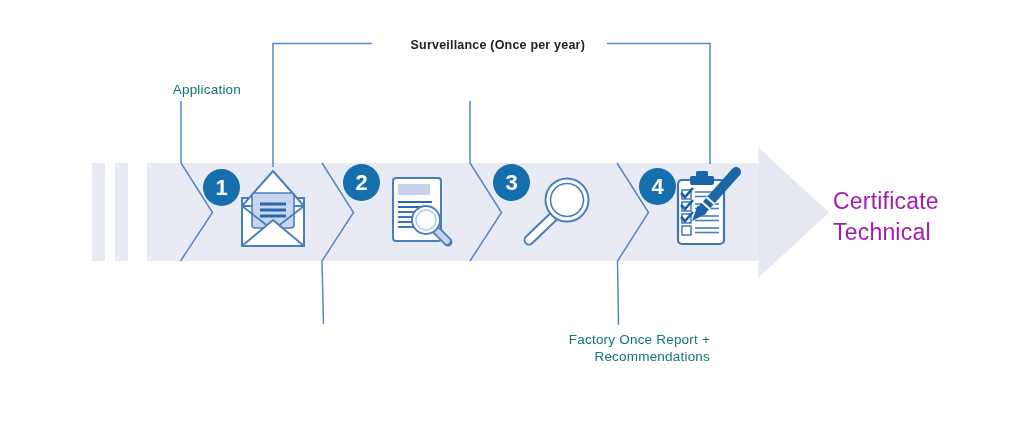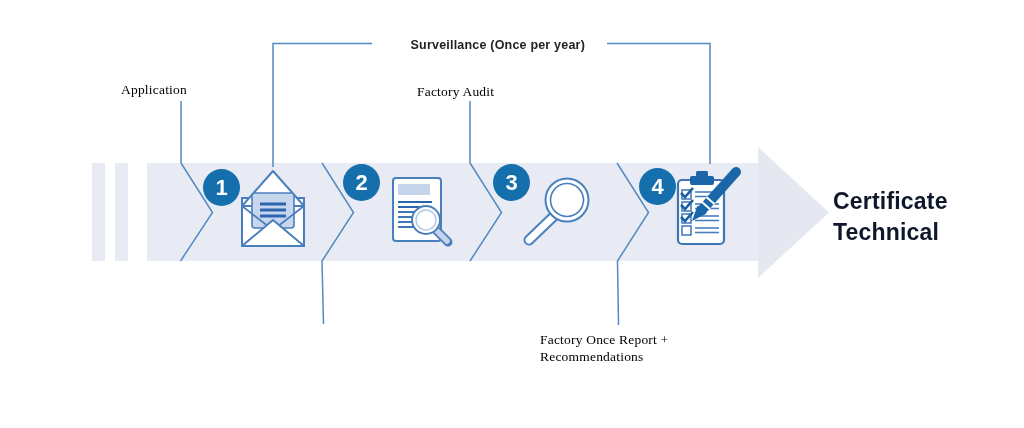--- a/index.html
+++ b/index.html
@@ -1,24 +1,24 @@
 <!DOCTYPE html>
 <html><head>
 <meta charset="utf-8">
 <style>
   html,body{margin:0;padding:0;background:#ffffff;}
   #canvas{position:relative;width:1024px;height:428px;background:#ffffff;overflow:hidden;
           font-family:"Liberation Sans", sans-serif;}
   .abs{position:absolute;}
   .band{background:#e8ebf3;}
-  .label{color:#000000;font-size:13.5px;letter-spacing:.2px;text-align:left;line-height:16.5px;font-family:Liberation Serif, serif;}
+  .label{color:#0f766e;font-size:13.5px;letter-spacing:.2px;text-align:right;line-height:16.5px;}
   .label-bold{color:#222222;font-size:12.5px;font-weight:bold;text-align:right;letter-spacing:.2px;}
   .step-circle{width:37px;height:37px;border-radius:50%;background:#166fad;color:#ffffff;
                font-size:22px;font-weight:bold;display:flex;align-items:center;justify-content:center;}
-  .result-title{color:#0f172a;font-size:23px;font-weight:bold;line-height:31px;letter-spacing:.2px;}
+  .result-title{color:#a21caf;font-size:23px;font-weight:normal;line-height:31px;letter-spacing:.2px;}
   svg{display:block;}
 </style>
 </head>
 <body>
 
 <div id="canvas">
 
   <div class="abs band" style="left:92px;top:163px;width:13px;height:98px;"></div>
   <div class="abs band" style="left:115px;top:163px;width:13px;height:98px;"></div>
   <div class="abs band" style="left:147px;top:163px;width:611px;height:98px;"></div>
@@ -110,21 +110,20 @@
       <path d="M 15,39 l 4,4 l 8,-9"></path>
       <path d="M 15,51 l 4,4 l 8,-9"></path>
     </g>
     <line x1="70" y1="6" x2="36" y2="44" stroke="#1a66a9" stroke-width="10" stroke-linecap="round"></line>
     <line x1="35.9" y1="35.9" x2="44.1" y2="43.3" stroke="#ffffff" stroke-width="2"></line>
     <line x1="40.4" y1="30.9" x2="48.6" y2="38.3" stroke="#ffffff" stroke-width="2"></line>
     <polygon points="31.5,39.5 40.5,47.5 26,55" fill="#1a66a9"></polygon>
   </svg>
 
   <div class="abs label" style="left:121px;top:82px;width:120px;">Application</div>
-  <div class="abs label" style="left:417px;top:84px;width:120px;">Factory Audit</div>
   <div class="abs label-bold" style="left:385px;top:38px;width:200px;">Surveillance (Once per year)</div>
   <div class="abs label" style="left:540px;top:332px;width:170px;">Factory Once Report + Recommendations</div>
 
   <div class="abs result-title" style="left:833px;top:186px;">
     <div>Certificate</div>
     <div>Technical</div>
   </div>
 
 </div>
 

